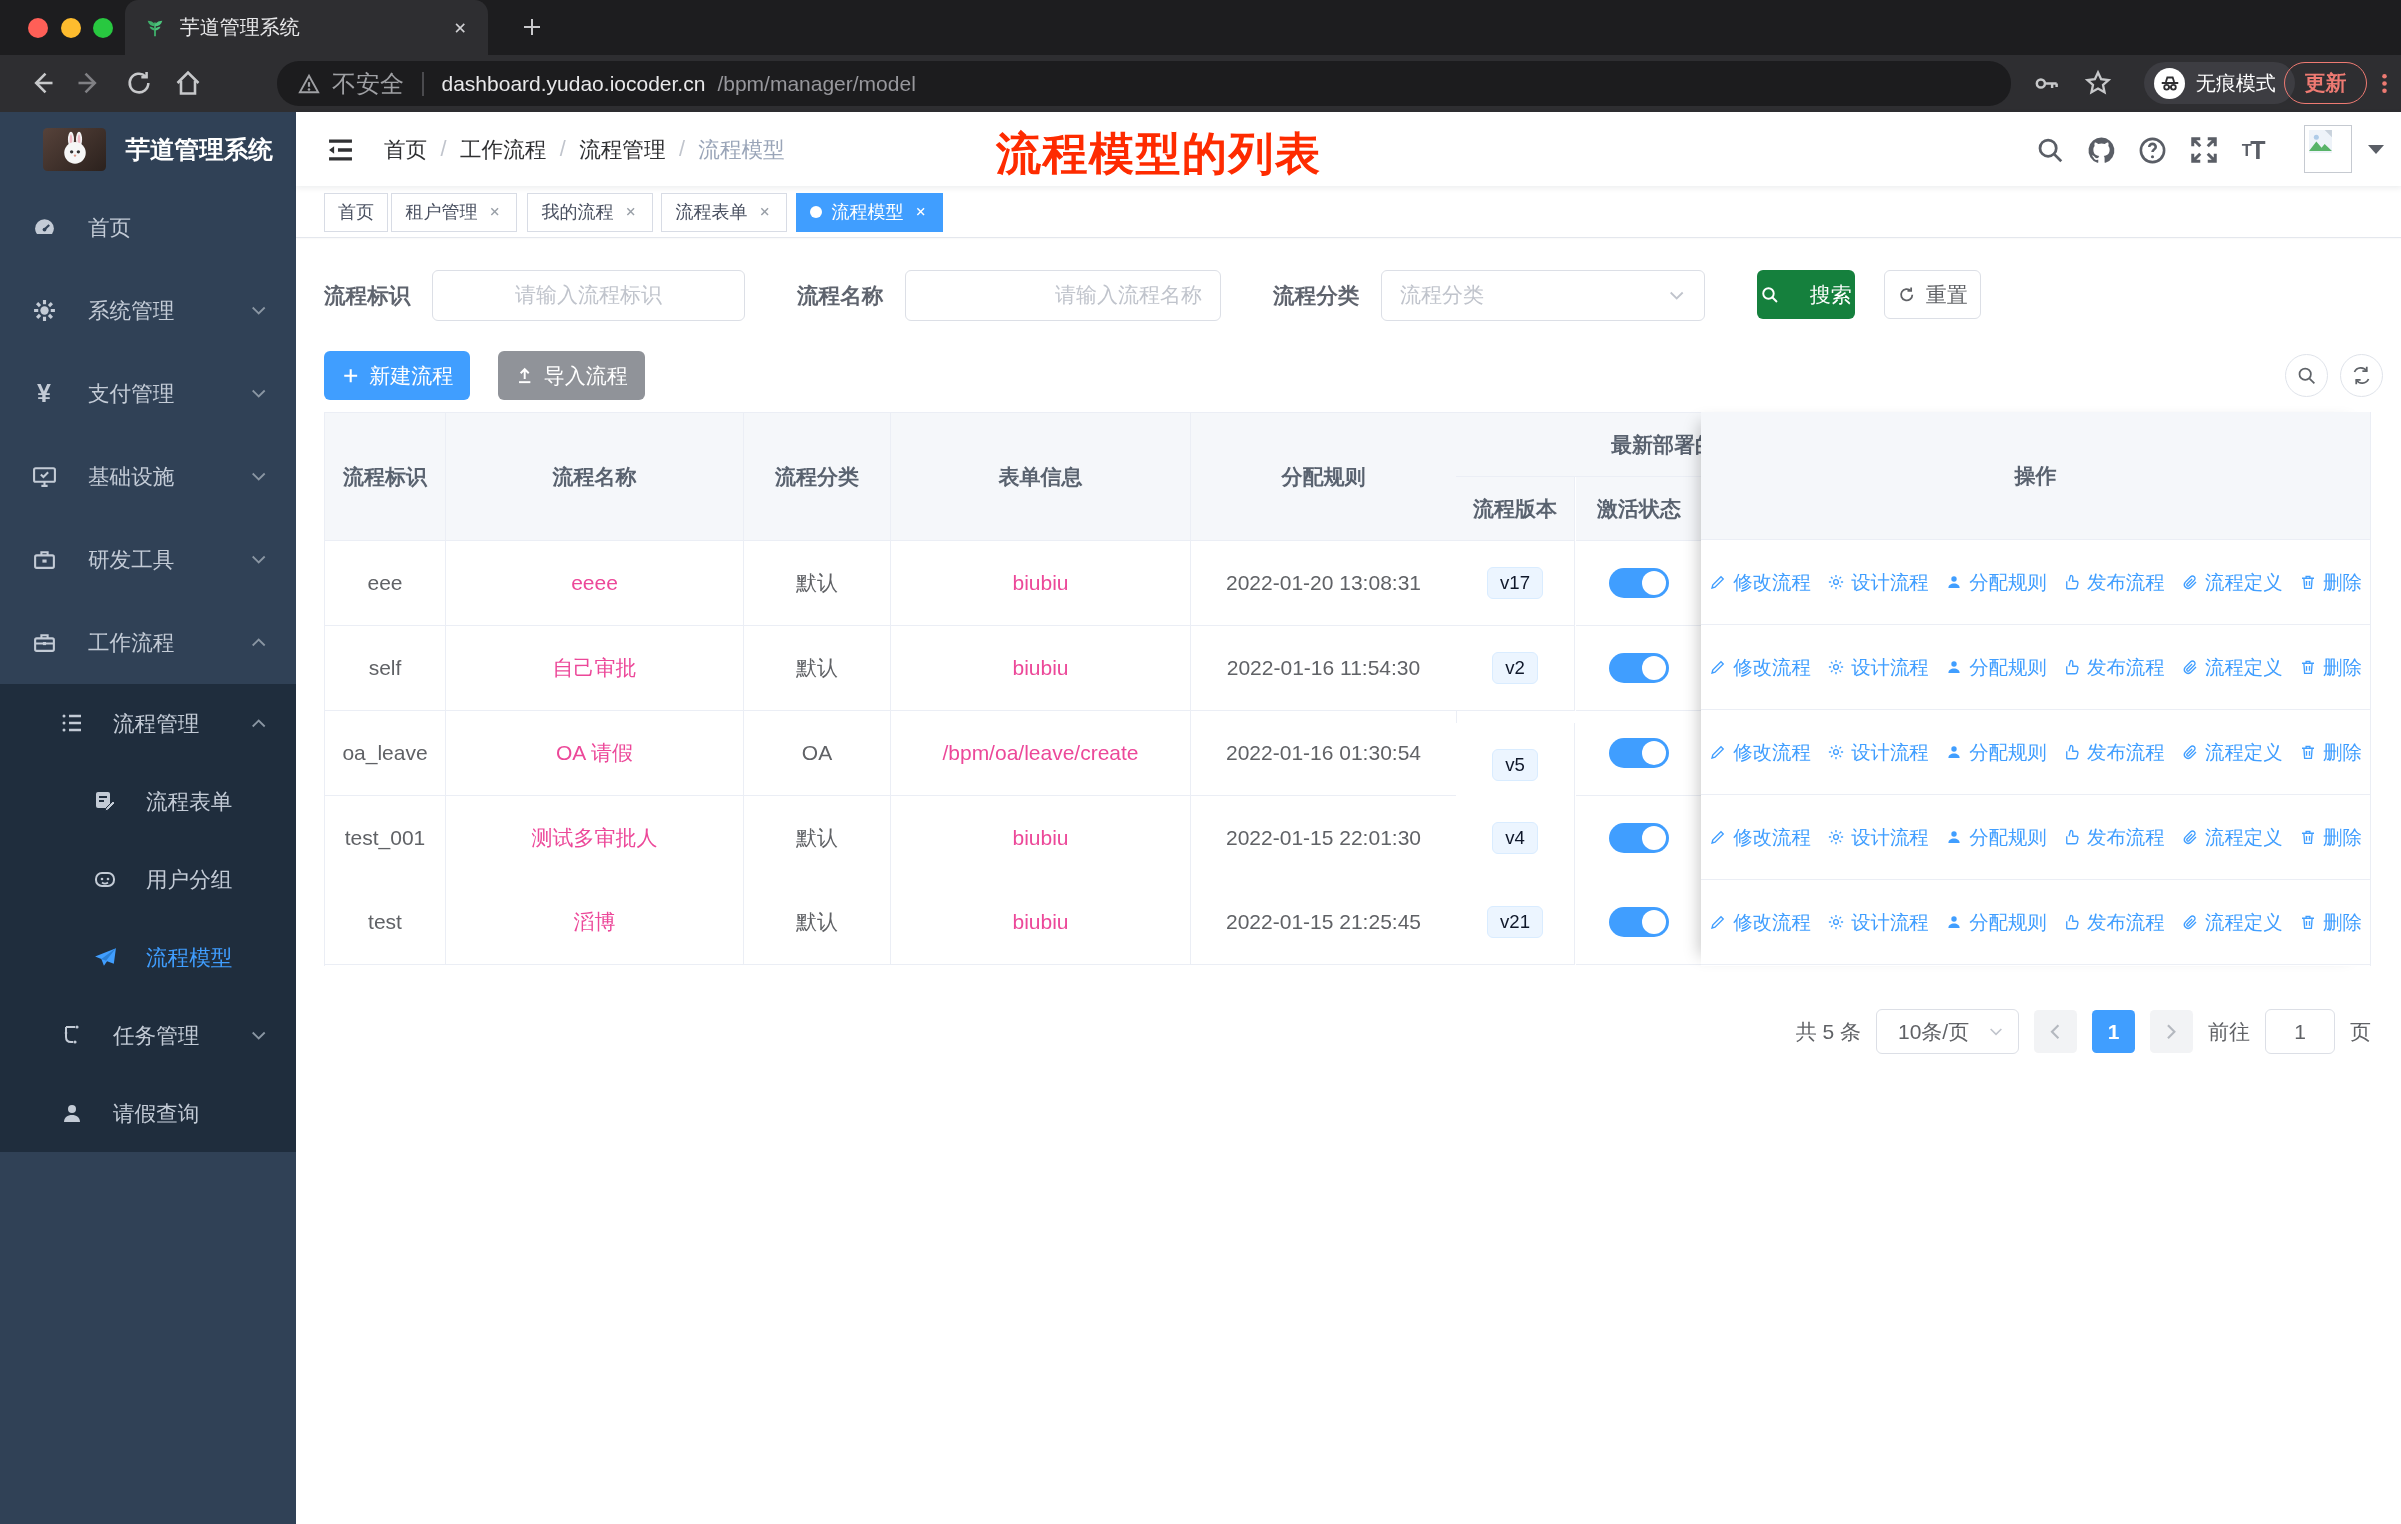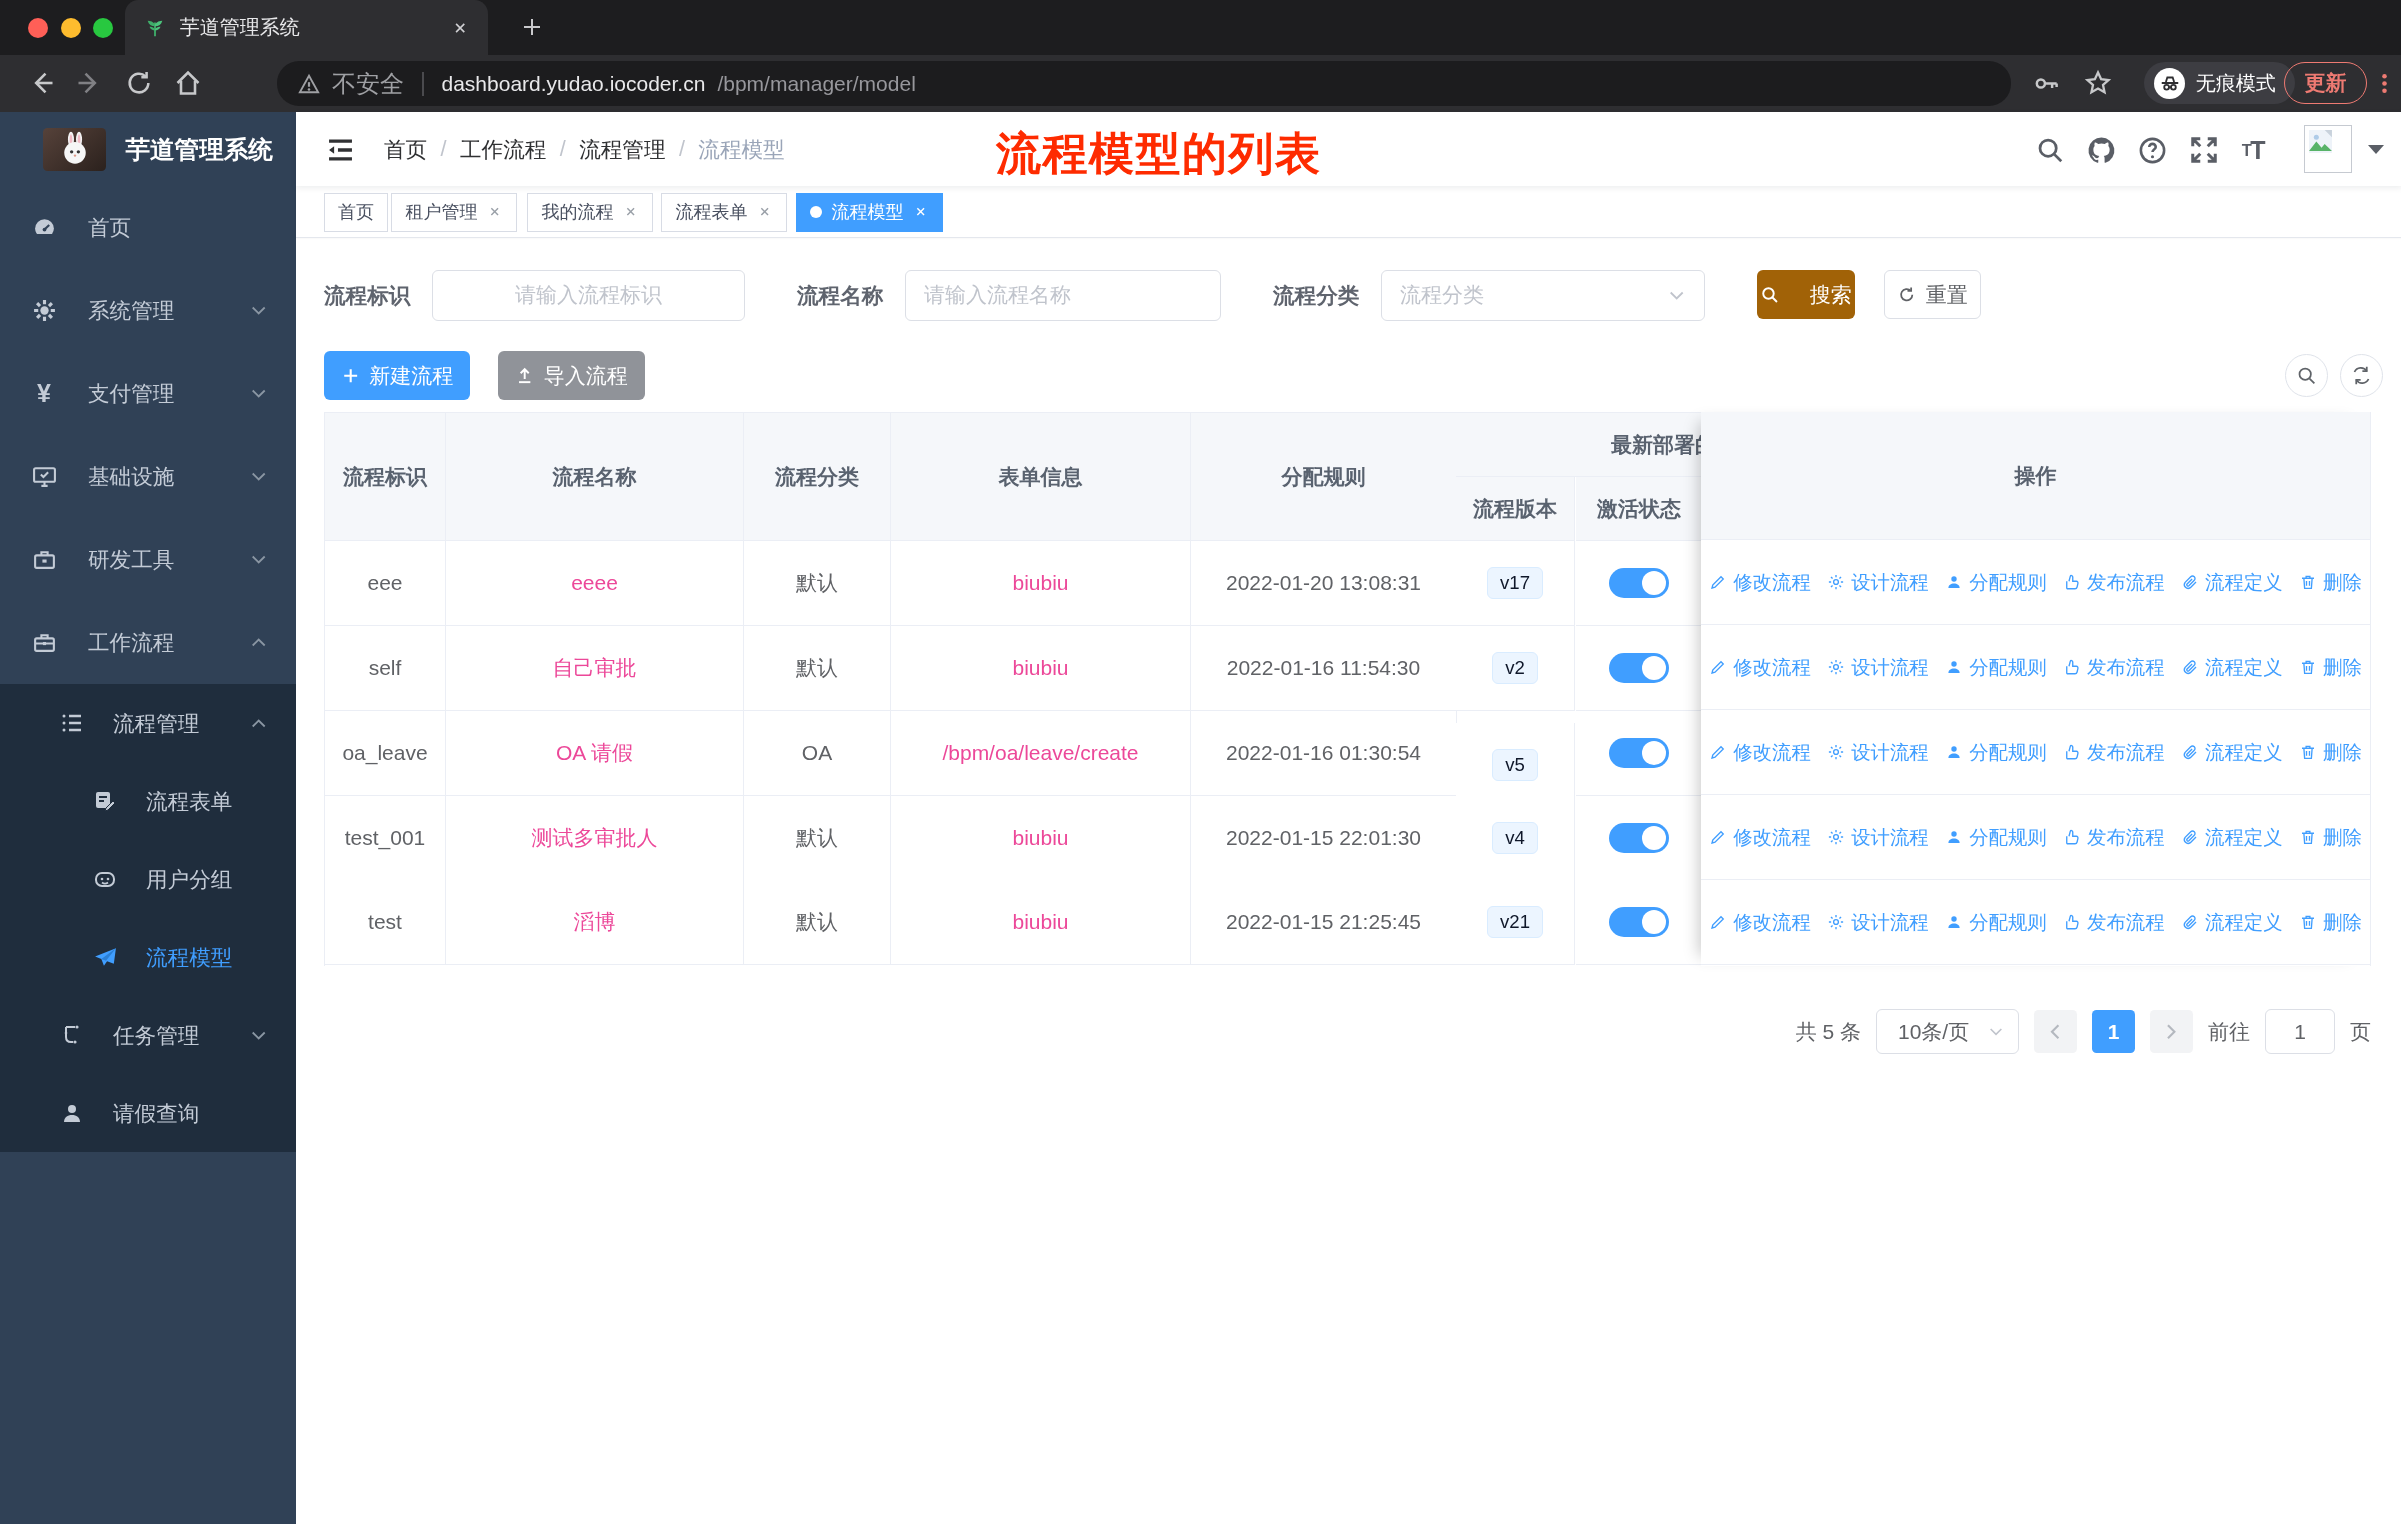--- a/index.html
+++ b/index.html
@@ -86,21 +86,21 @@
     font-size:21.6px; font-weight:700; color:#5f646e; white-space:nowrap; }
   .inp { position:absolute; top:30.5px; height:51px; border:1.5px solid #dcdfe6; border-radius:6px;
     font-size:21px; color:#606266; padding:0 18px; background:#fff; outline:none;
     font-family:"Liberation Sans","DejaVu Sans",sans-serif; }
   .inp::placeholder { color:#c0c4cc; }
   .sel { position:absolute; top:30.5px; height:51px; border:1.5px solid #dcdfe6; border-radius:6px; background:#fff;
     display:flex; align-items:center; padding:0 18px; font-size:21px; color:#c0c4cc; cursor:pointer; }
   .sel-text { flex:1; }
   .btn { position:absolute; height:49px; border-radius:6px; display:flex; align-items:center;
     justify-content:center; gap:9px; font-size:21px; cursor:pointer; white-space:nowrap; }
-  .btn-search { background:#a16207; color:#fff;gap:30px; }
+  .btn-search { background:#15803d; color:#fff;gap:30px; }
   .btn-reset { background:#fff; border:1.5px solid #dcdfe6; color:#606266; }
   .btn-create { background:#409eff; color:#fff; }
   .btn-import { background:#909399; color:#fff; }
   .circ { position:absolute; width:43px; height:43px; border-radius:50%; border:1.5px solid #dfe3ea;
     background:#fff; display:flex; align-items:center; justify-content:center; color:#5f6368; cursor:pointer; }
 
   
   .tbl { position:absolute; left:28px; top:173px; width:1379px; height:554px;
     border-top:1.5px solid #ebeef5; border-left:1.5px solid #ebeef5; overflow:hidden; }
   .th,.td { position:absolute; border-right:1.5px solid #ebeef5; border-bottom:1.5px solid #ebeef5;
@@ -515,21 +515,21 @@
             </svg>
           </span>
       </div>
     </div>
 
     <div class="content">
 
       <div class="f-label" style="left:28px">流程标识</div>
       <input class="inp" style="left: 136px; width: 313px; text-align: center;" placeholder="请输入流程标识">
       <div class="f-label" style="left:501px">流程名称</div>
-      <input class="inp" style="left: 609px; width: 316px;" placeholder="请输入流程名称">
+      <input class="inp" style="left: 609px; width: 316px; text-align: right;" placeholder="请输入流程名称">
       <div class="f-label" style="left:977px">流程分类</div>
       <div class="sel" style="left:1085px;width:324px">
         <span class="sel-text">流程分类</span>
         <svg width="19.4" height="15" viewBox="0 0 24 20">
             <path d="M4 6l8 8 8-8" stroke="#c0c4cc" stroke-width="2.4" fill="none"></path>
           </svg>
       </div>
       <div class="btn btn-search" style="left:1461px;top:31px;width:98px">
         <svg width="19.4" height="19.4" viewBox="0 0 24 24">
             <circle cx="10.5" cy="10.5" r="6.5" stroke="#fff" stroke-width="2.4" fill="none"></circle>

